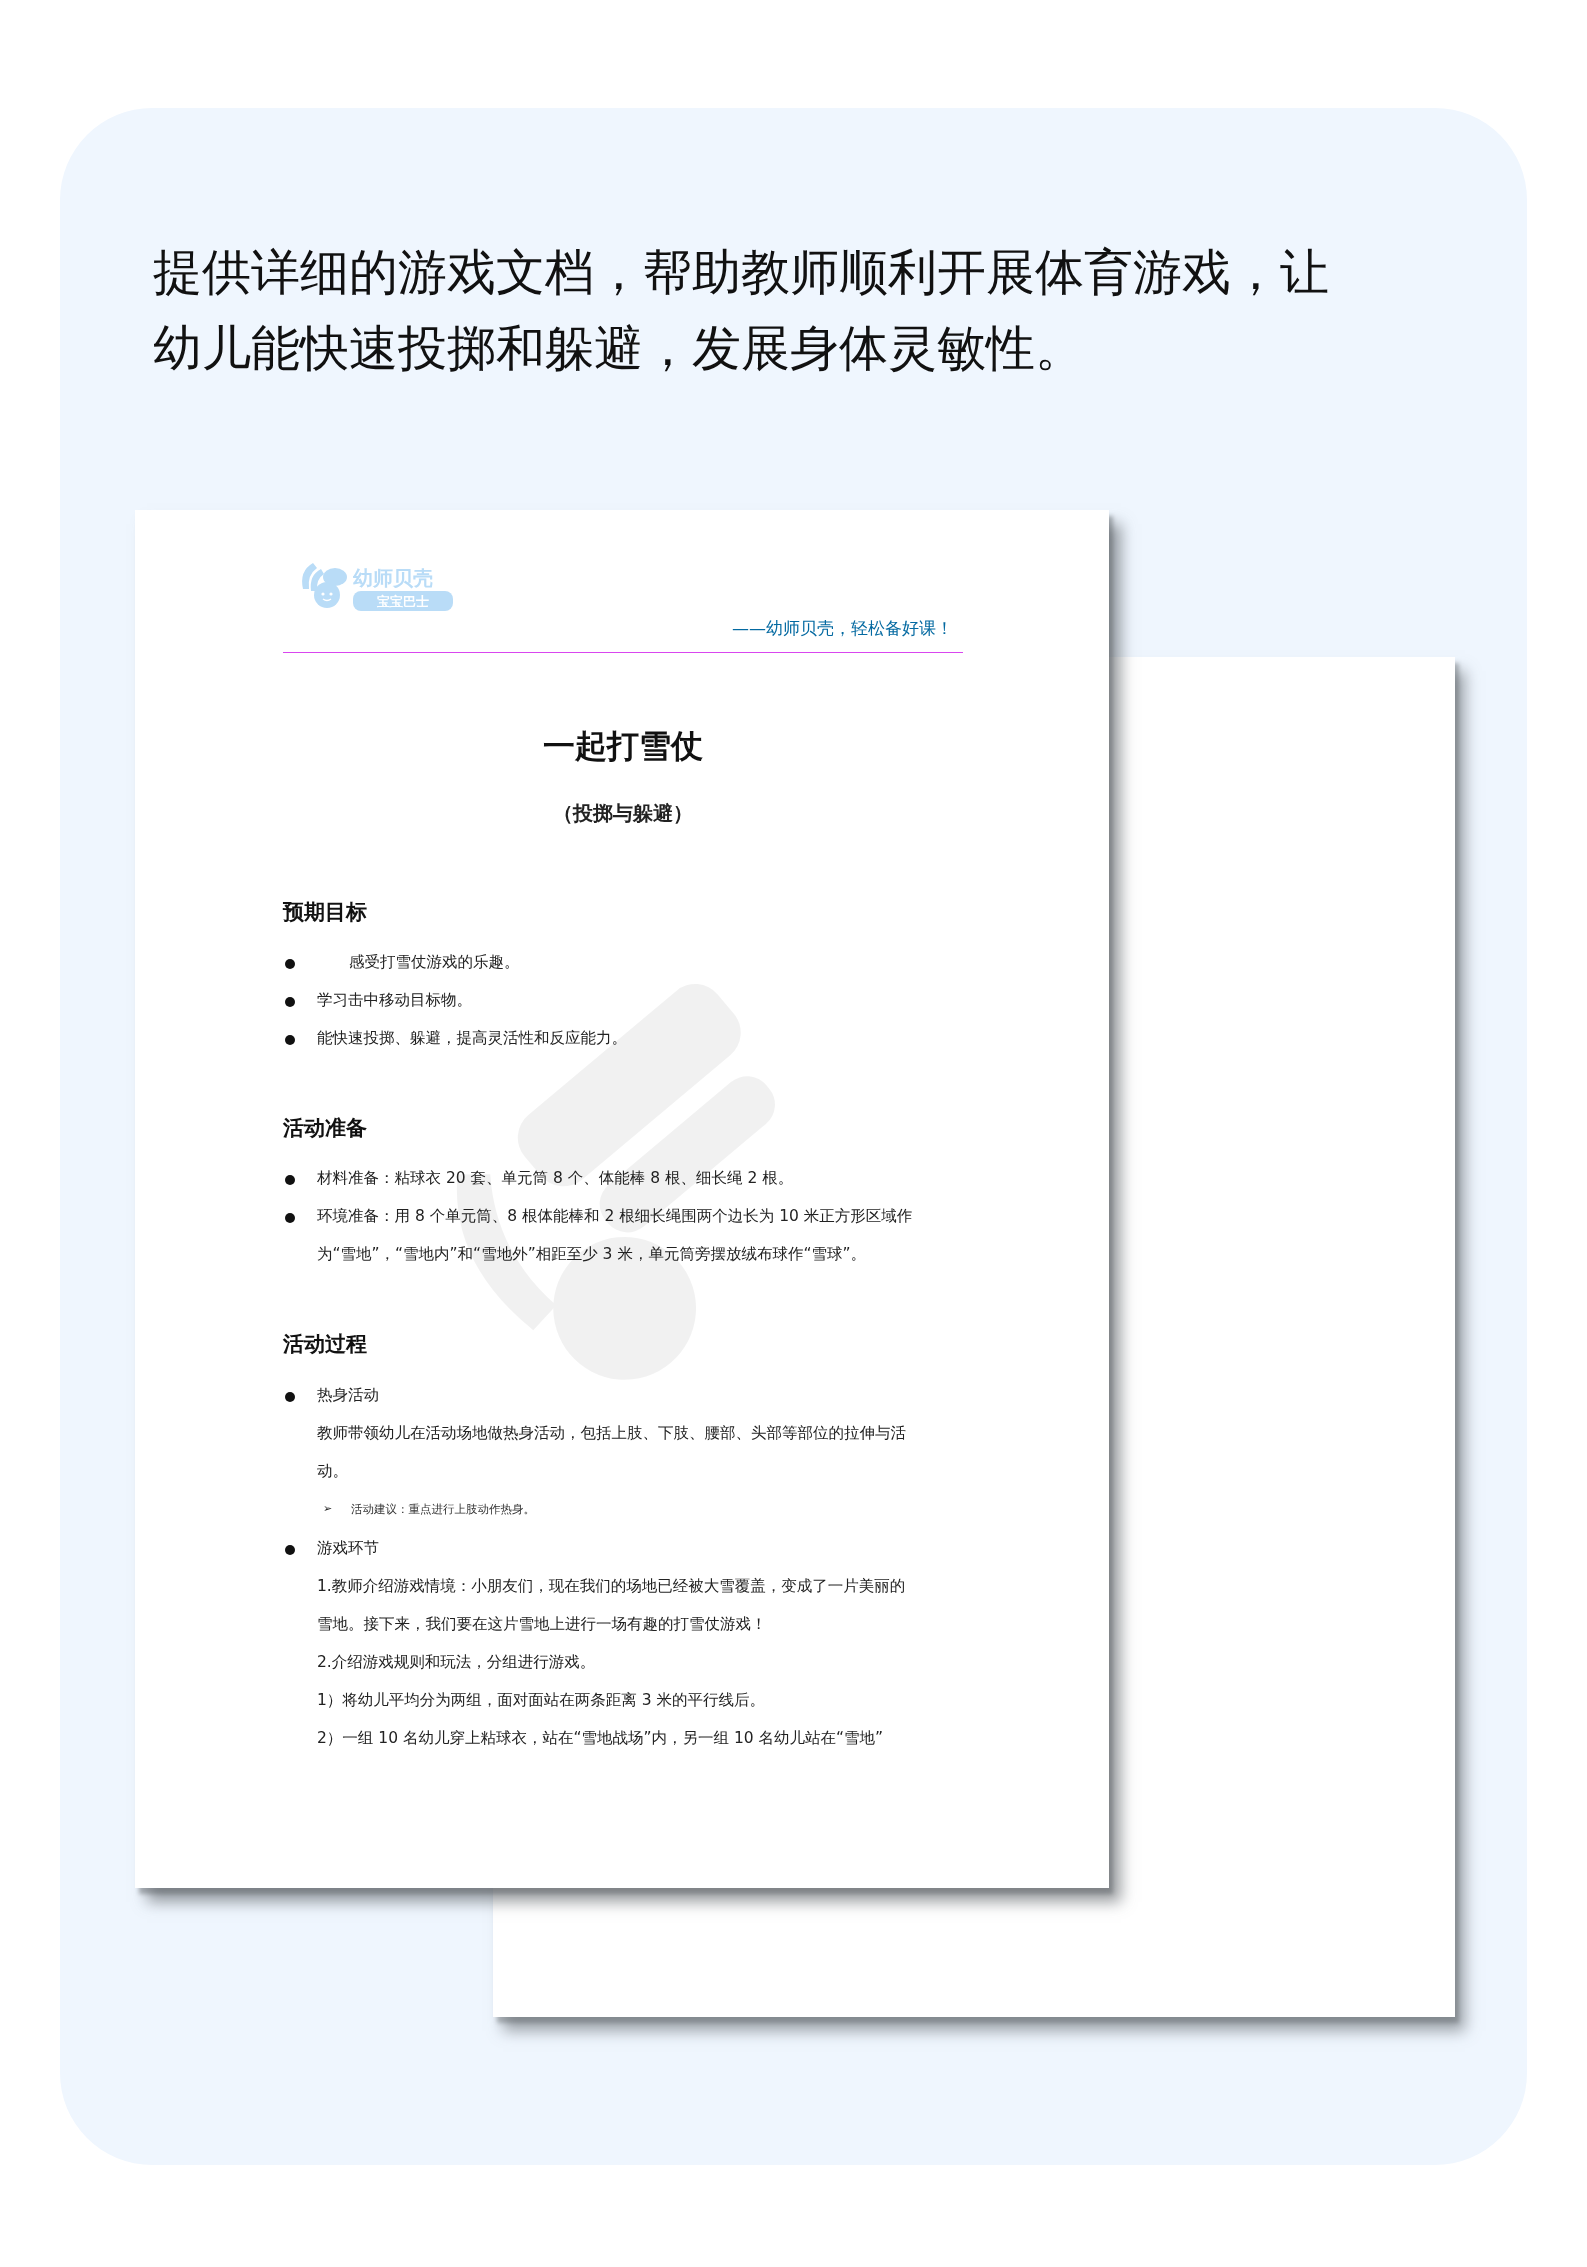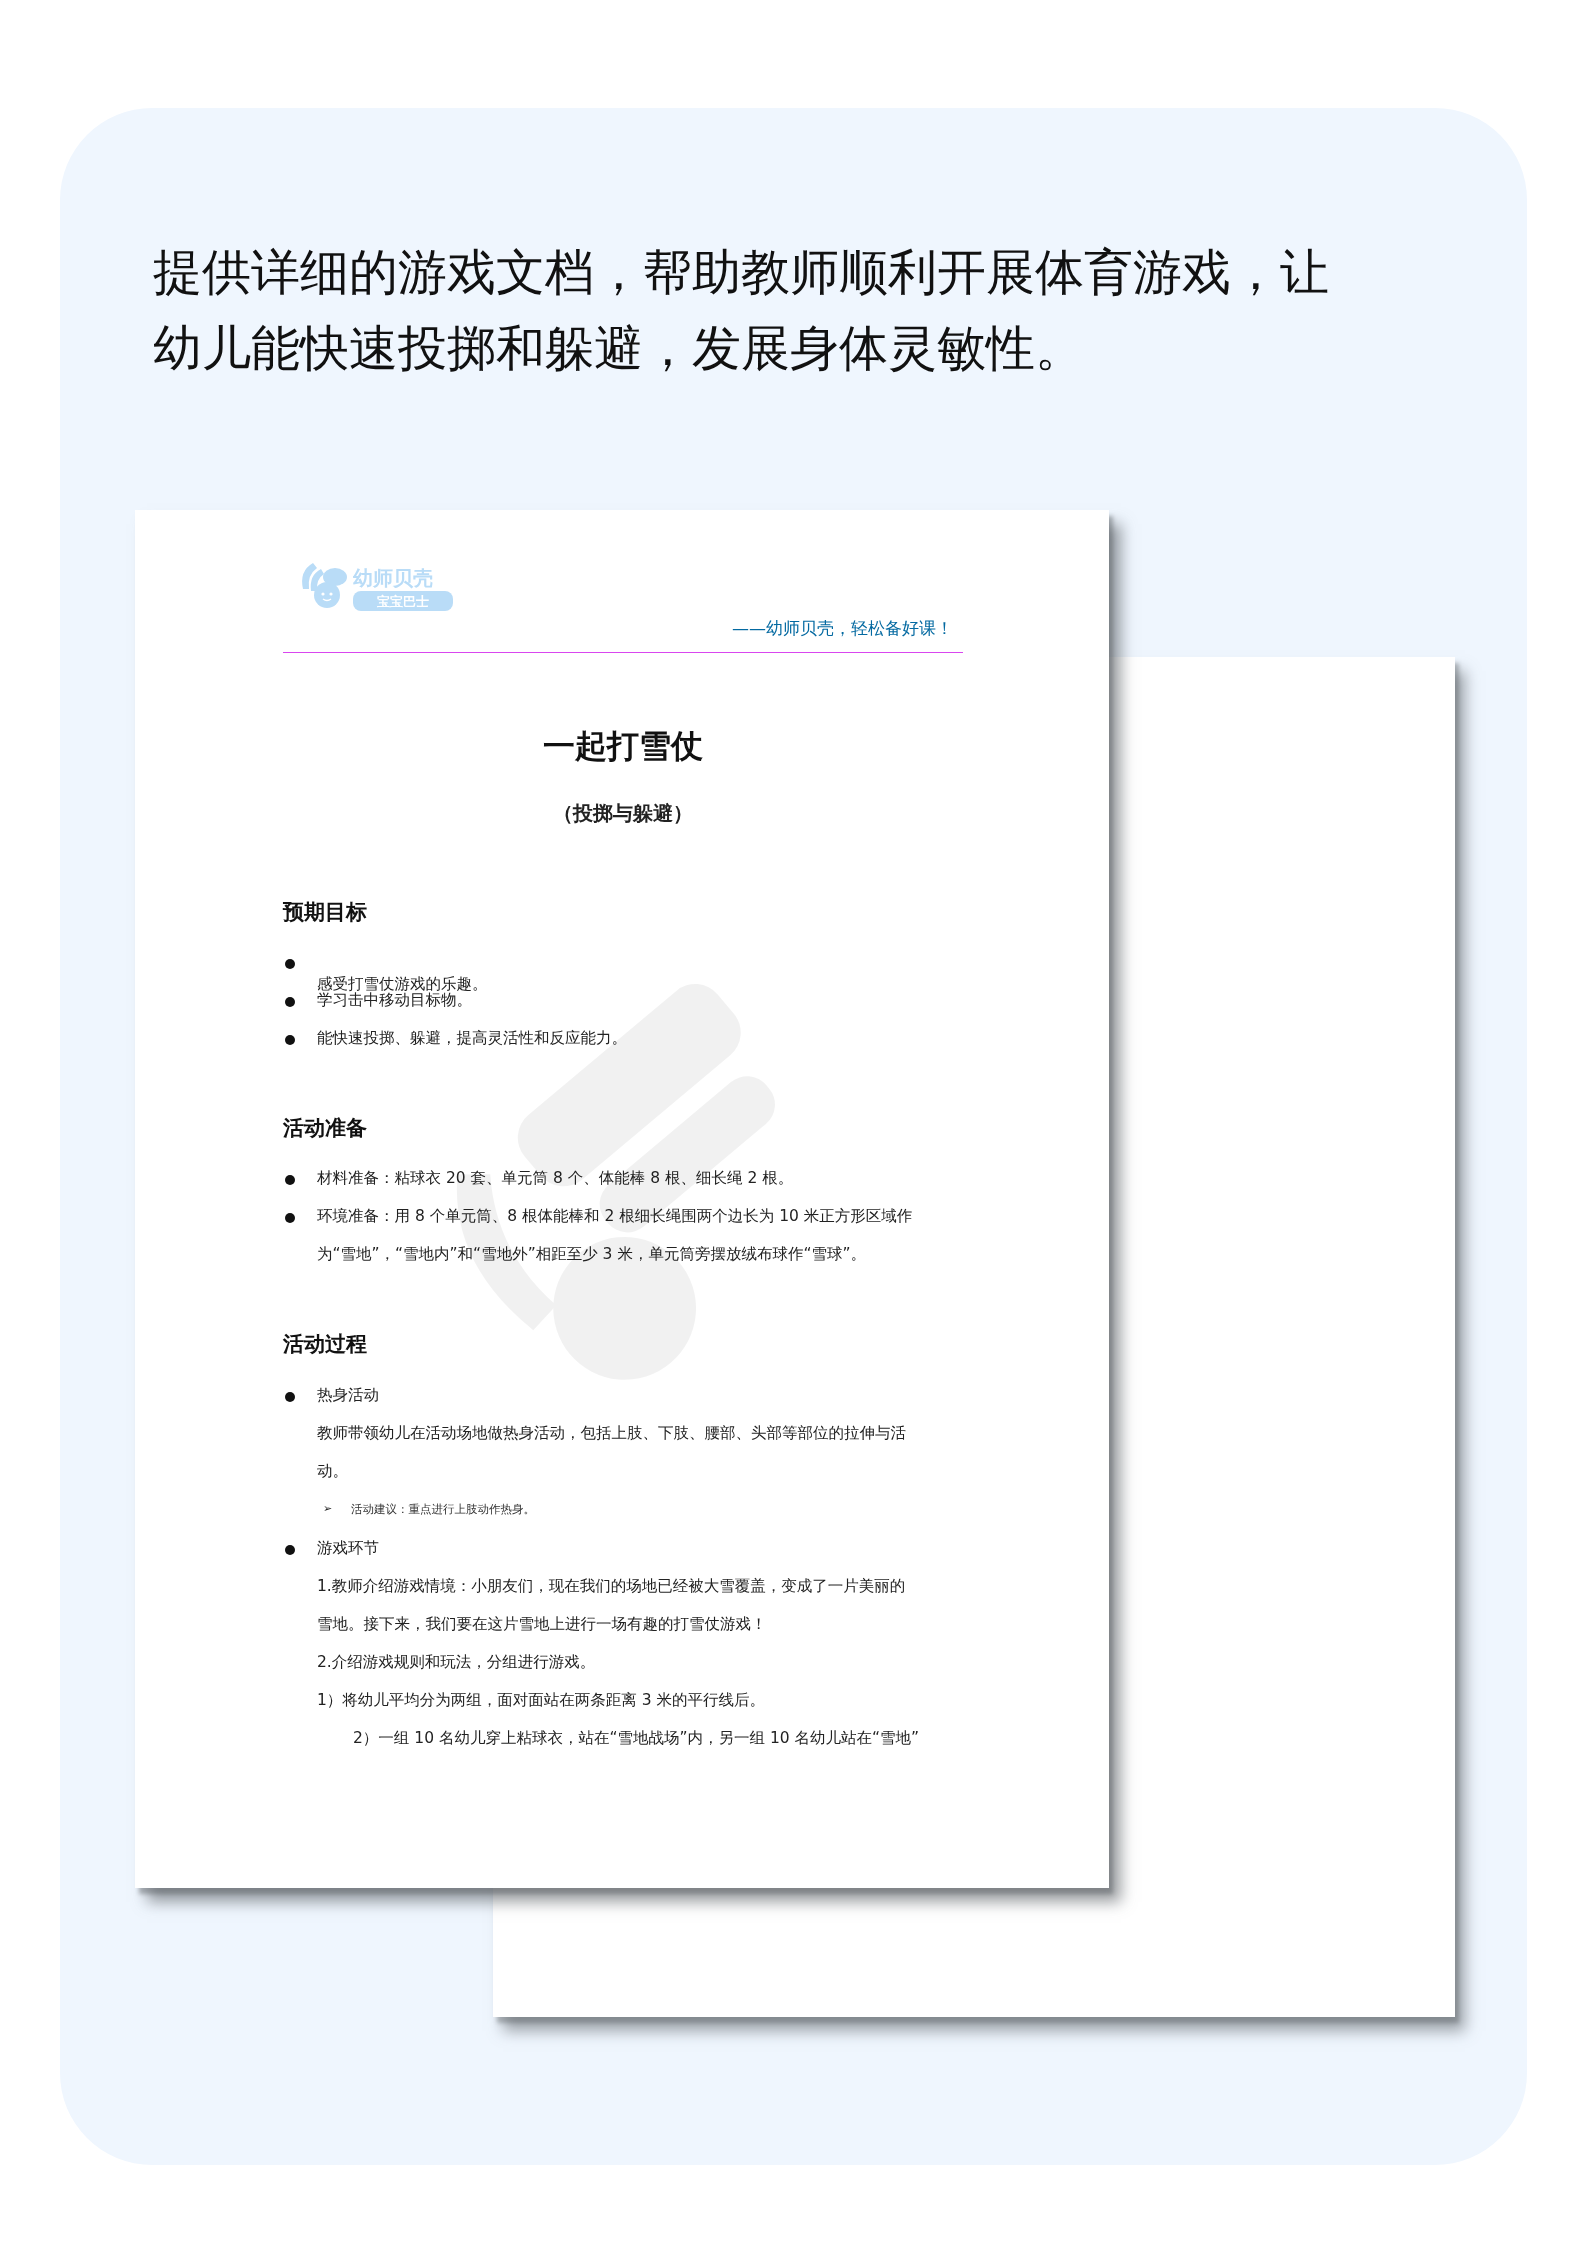--- a/index.html
+++ b/index.html
@@ -234,21 +234,21 @@
         <text x="106" y="47" font-size="13" font-weight="700" fill="#ffffff" text-anchor="middle" font-family="DejaVu Sans, sans-serif">宝宝巴士</text>
       </svg>
       <div class="slogan">——幼师贝壳，轻松备好课！</div>
     </div>
 
     <div class="doc-title">一起打雪仗</div>
     <div class="doc-subtitle">（投掷与躲避）</div>
 
     <div class="section-h" style="top:388px;">预期目标</div>
     <div class="bullet" style="top:449px;"></div>
-    <div class="line" style="top:464px;">感受打雪仗游戏的乐趣。</div>
+    <div class="line" style="top:442px;margin-left:32px;">感受打雪仗游戏的乐趣。</div>
     <div class="bullet" style="top:487px;"></div>
     <div class="line" style="top:480px;">学习击中移动目标物。</div>
     <div class="bullet" style="top:525px;"></div>
     <div class="line" style="top:518px;">能快速投掷、躲避，提高灵活性和反应能力。</div>
 
     <div class="section-h" style="top:604px;">活动准备</div>
     <div class="bullet" style="top:665px;"></div>
     <div class="line" style="top:658px;">材料准备：粘球衣 20 套、单元筒 8 个、体能棒 8 根、细长绳 2 根。</div>
     <div class="bullet" style="top:703px;"></div>
     <div class="line" style="top:696px;">环境准备：用 8 个单元筒、8 根体能棒和 2 根细长绳围两个边长为 10 米正方形区域作</div>
@@ -261,15 +261,15 @@
     <div class="line" style="top:951px;">动。</div>
     <div class="arrow" style="top:992px;">➢</div>
     <div class="small-line" style="top:992px;text-align:center;">活动建议：重点进行上肢动作热身。</div>
 
     <div class="bullet" style="top:1035px;"></div>
     <div class="line" style="top:1028px;">游戏环节</div>
     <div class="line" style="top:1066px;">1.教师介绍游戏情境：小朋友们，现在我们的场地已经被大雪覆盖，变成了一片美丽的</div>
     <div class="line" style="top:1104px;">雪地。接下来，我们要在这片雪地上进行一场有趣的打雪仗游戏！</div>
     <div class="line" style="top:1142px;">2.介绍游戏规则和玩法，分组进行游戏。</div>
     <div class="line" style="top:1180px;">1）将幼儿平均分为两组，面对面站在两条距离 3 米的平行线后。</div>
-    <div class="line" style="top:1218px;margin-left:36px;">2）一组 10 名幼儿穿上粘球衣，站在“雪地战场”内，另一组 10 名幼儿站在“雪地”</div>
+    <div class="line" style="top:1218px;">2）一组 10 名幼儿穿上粘球衣，站在“雪地战场”内，另一组 10 名幼儿站在“雪地”</div>
   </div>
 </div>
 
 </body></html>

